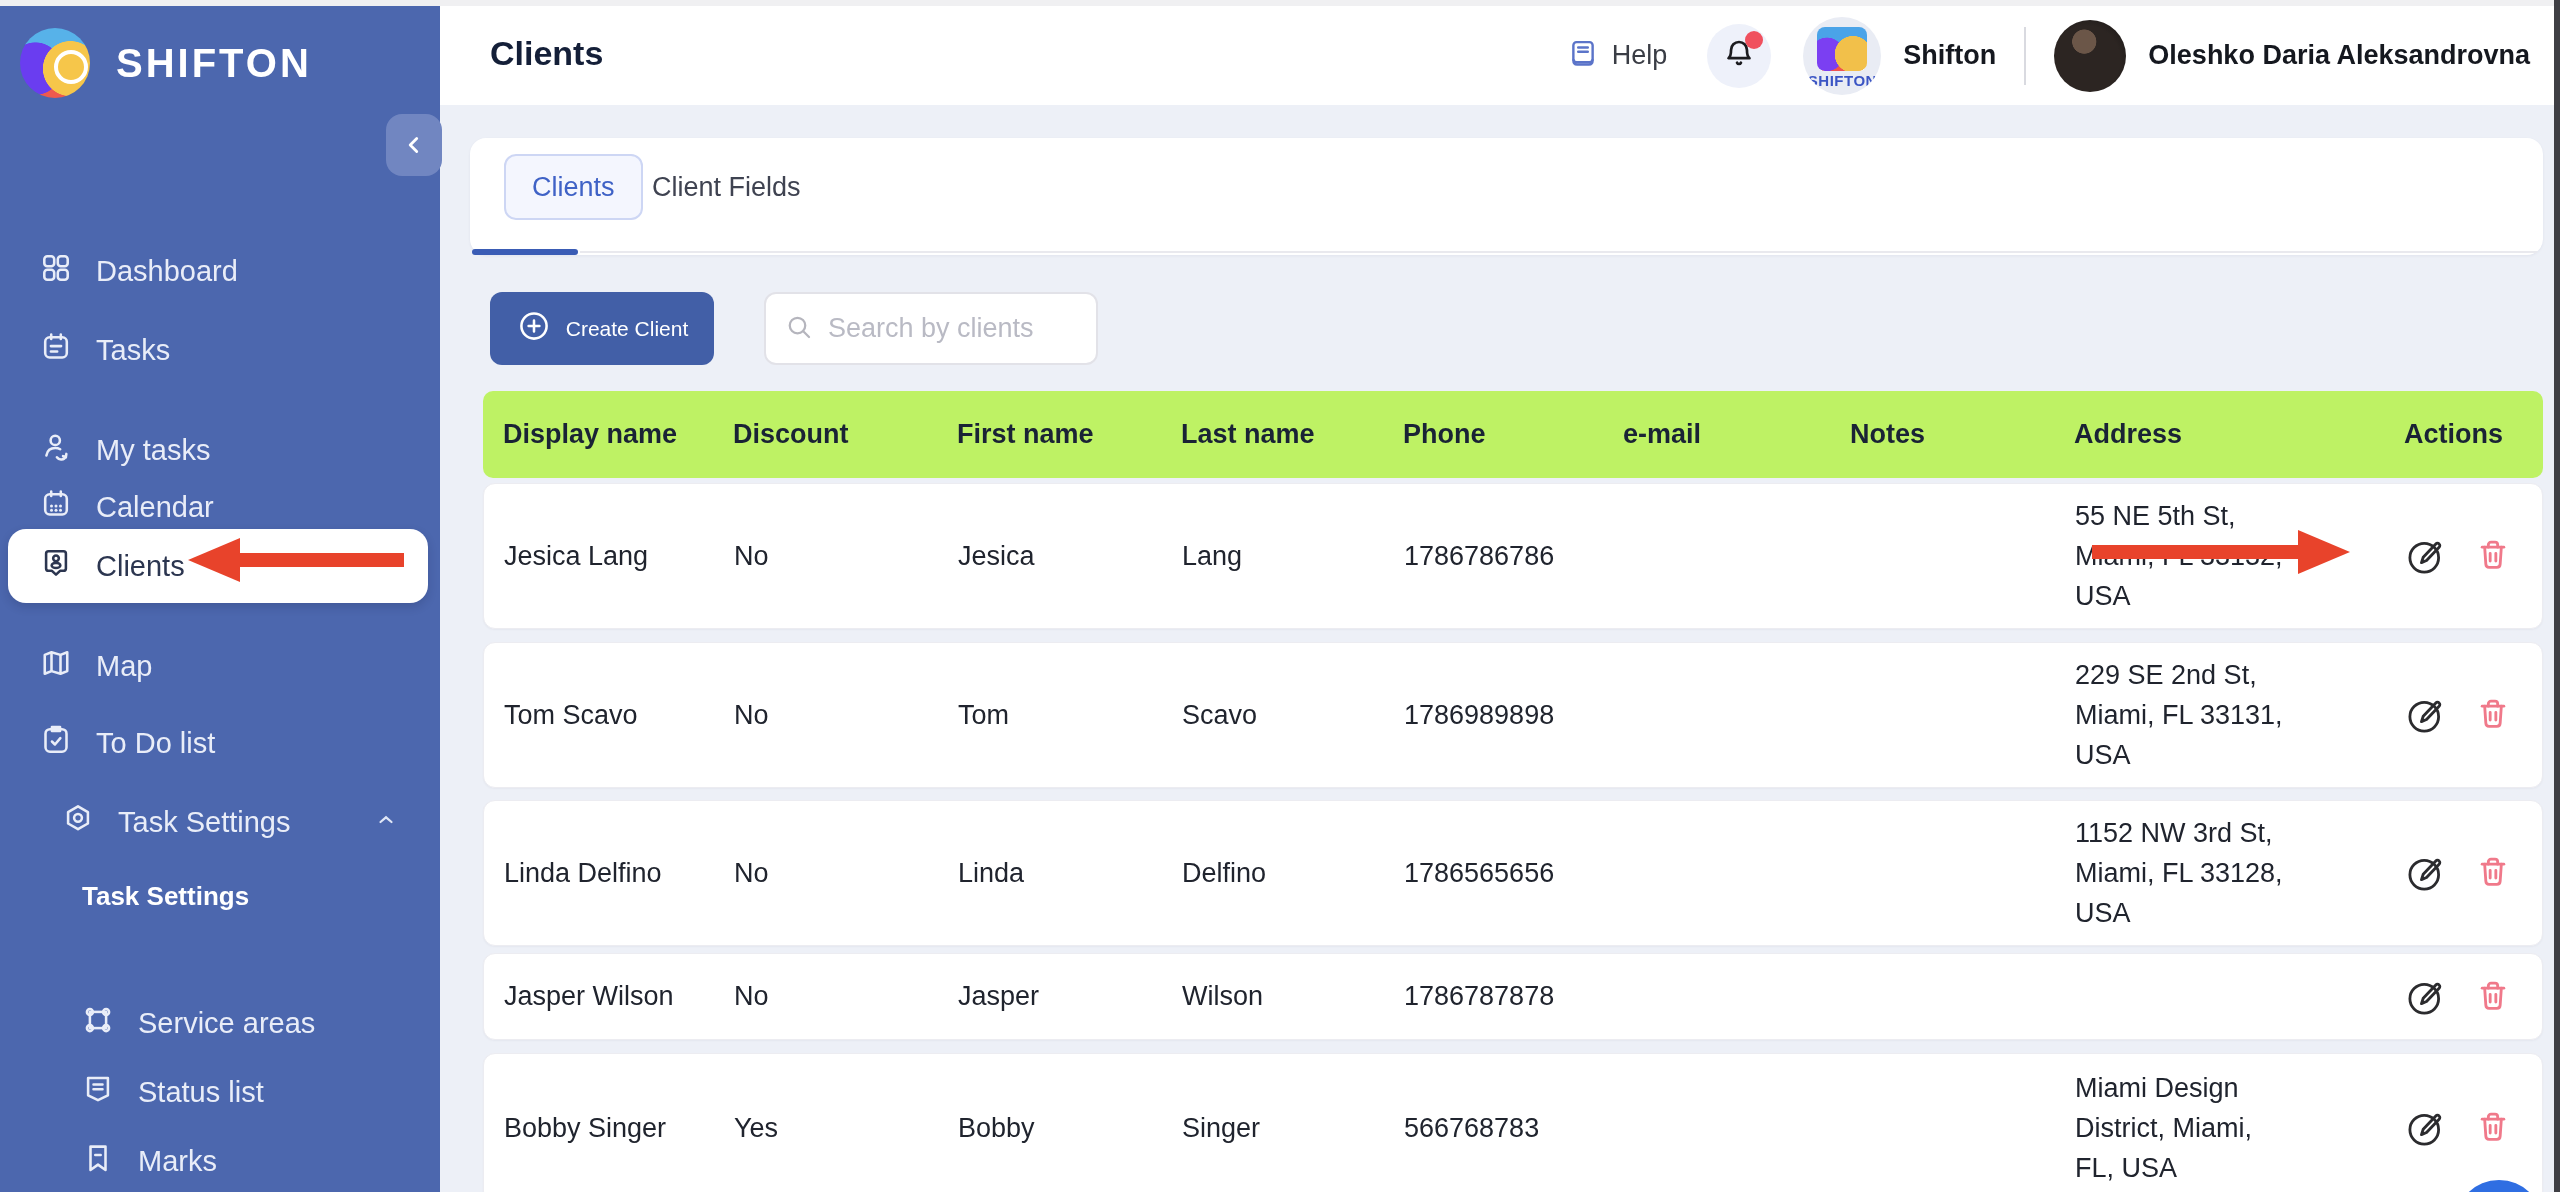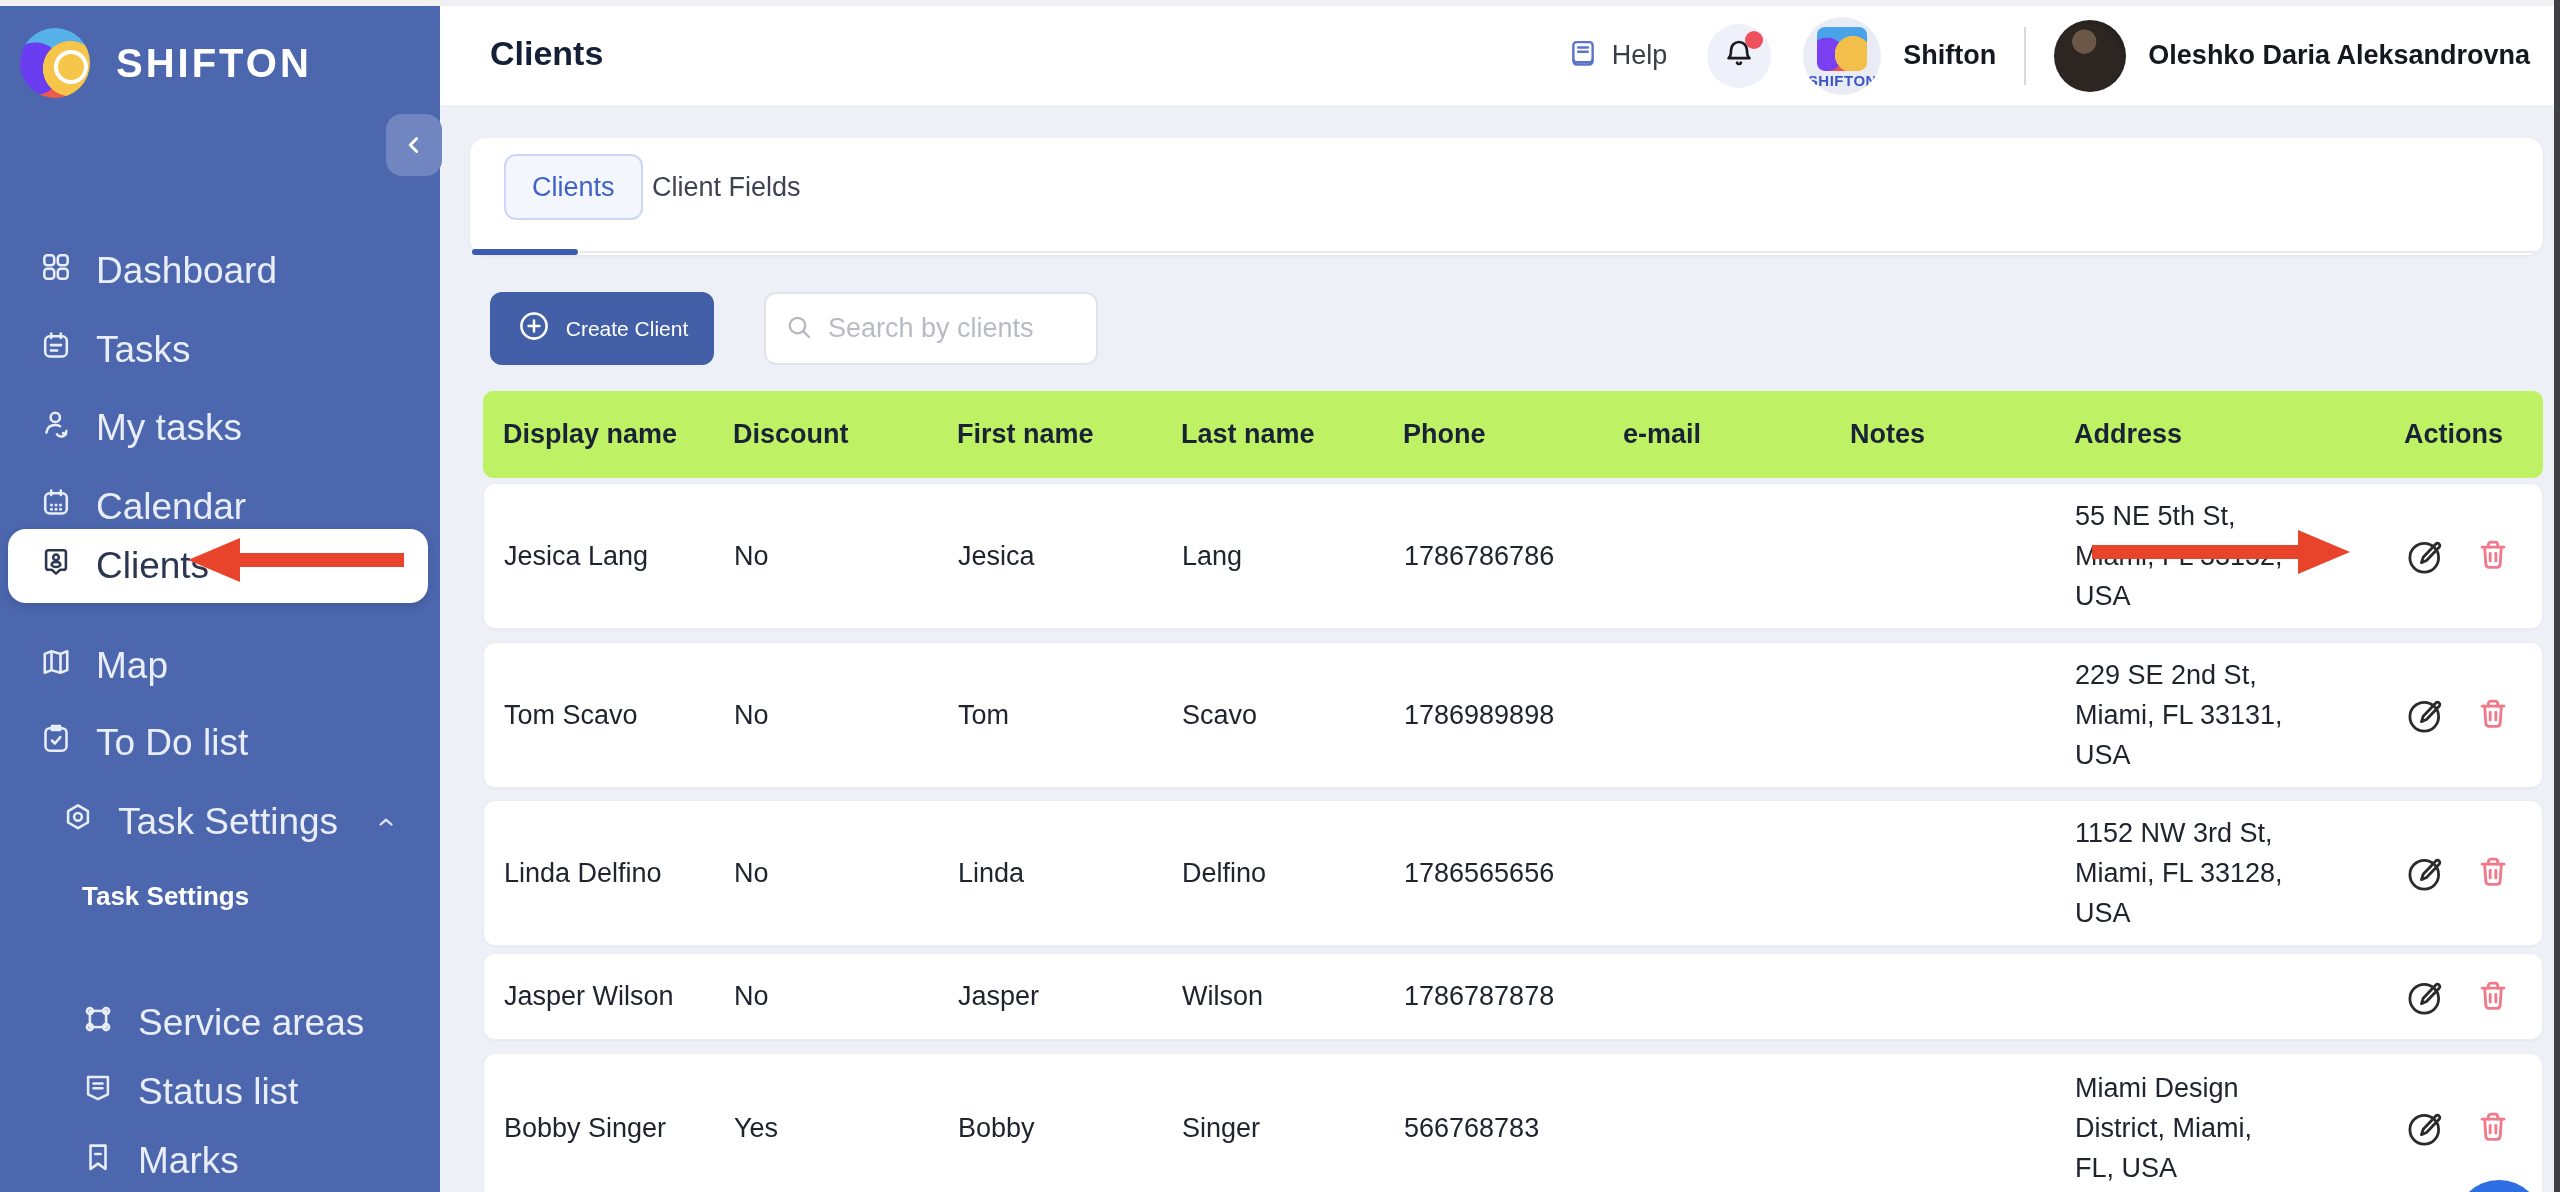--- a/index.html
+++ b/index.html
@@ -32,21 +32,21 @@
   .collapse-btn {
     position:absolute; left:386px; top:114px; width:56px; height:62px;
     background:#7186c1; border:none; border-radius:16px; color:#ffffff;
     display:flex; align-items:center; justify-content:center; cursor:pointer; z-index:25;
   }
   .collapse-btn svg { width:26px; height:26px; }
 
   .nav-item {
     position:absolute; left:0; width:440px; height:78px;
     display:flex; align-items:center; gap:22px; padding-left:38px;
-    color:#e9edf8; font-size:37px; cursor:pointer;
+    color:#e9edf8; font-size:29px; cursor:pointer;
   }
   .nav-item svg { width:36px; height:36px; flex:0 0 auto; }
   .nav-item.active-card {
     left:8px; width:420px; height:74px; background:#ffffff; border-radius:18px;
     color:#2c3650; box-shadow:0 4px 10px rgba(20,30,60,.18); padding-left:30px;
   }
   .nav-item.sub { padding-left:80px; }
   .nav-item.settings { padding-left:60px; }
   .nav-chevron { position:absolute; right:42px; top:50%; transform:translateY(-50%); }
   .nav-chevron svg { width:24px; height:24px; }
@@ -190,21 +190,21 @@
   </div>
 
   <div class="nav-item" style="top:305px">
     <span><svg viewBox="0 0 24 24" fill="none" stroke="currentColor" stroke-width="1.7" stroke-linecap="round">
           <rect x="4.8" y="5.5" width="14.4" height="13.5" rx="3"></rect>
           <path d="M8.8 3.6v3M15.2 3.6v3M8.6 11.4h6.8M8.6 15h4.2"></path>
         </svg></span>
     <span>Tasks</span>
   </div>
 
-  <div class="nav-item" style="top:383px">
+  <div class="nav-item" style="top:405px">
     <span><svg viewBox="0 0 24 24" fill="none" stroke="currentColor" stroke-width="1.7" stroke-linecap="round">
           <circle cx="11.5" cy="7.6" r="3.1"></circle>
           <path d="M5.6 17.6c.6-3.2 2.7-4.9 5.9-4.9 1.3 0 2.4.3 3.3.8"></path>
           <path d="M12.6 18.9a3.4 3.4 0 0 0 5.9-.6"></path>
           <path d="M18.9 16.6l-.3 2 -1.9-.5"></path>
         </svg></span>
     <span>My tasks</span>
   </div>
 
   <div class="nav-item" style="top:462px">

